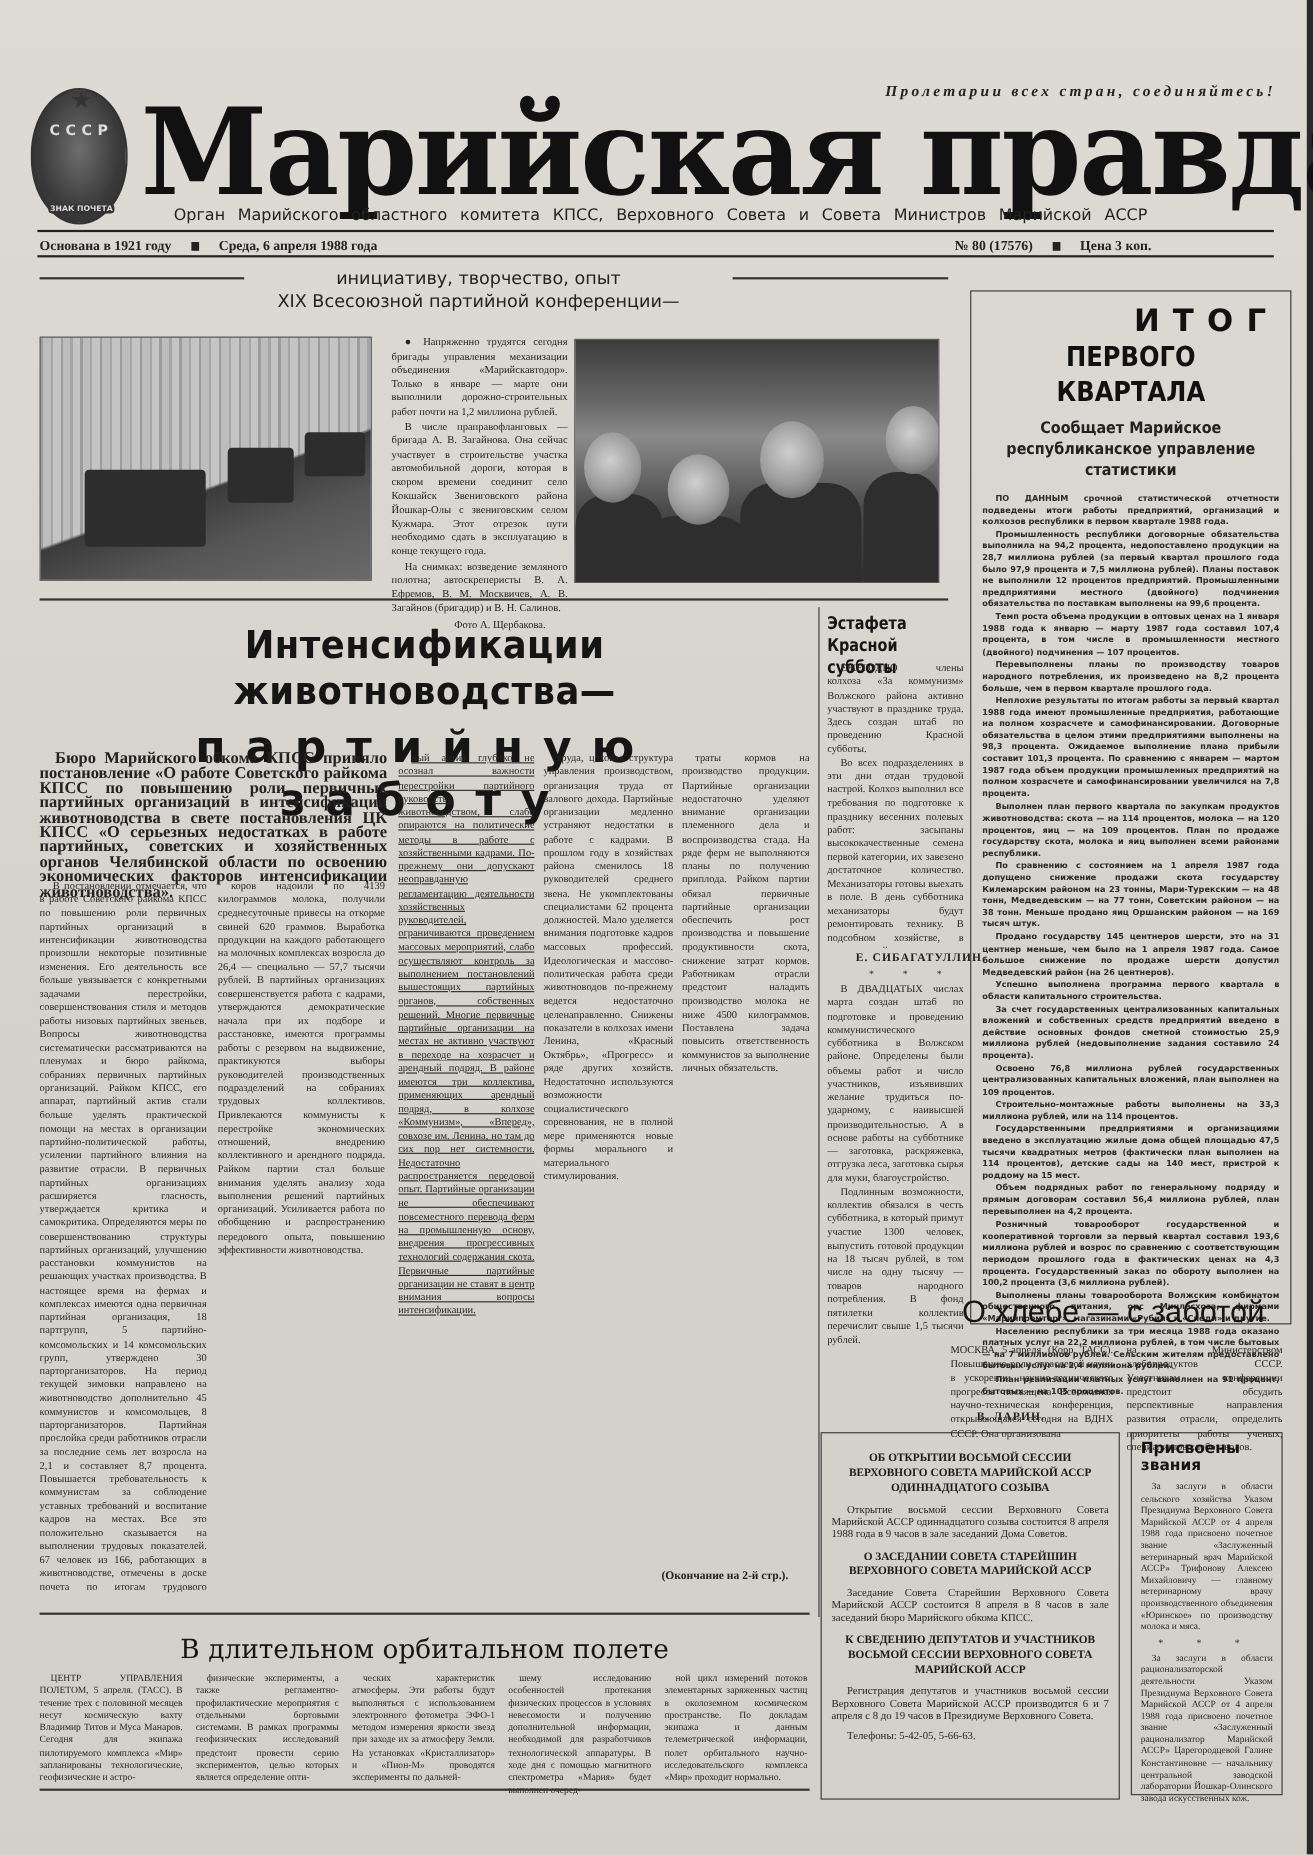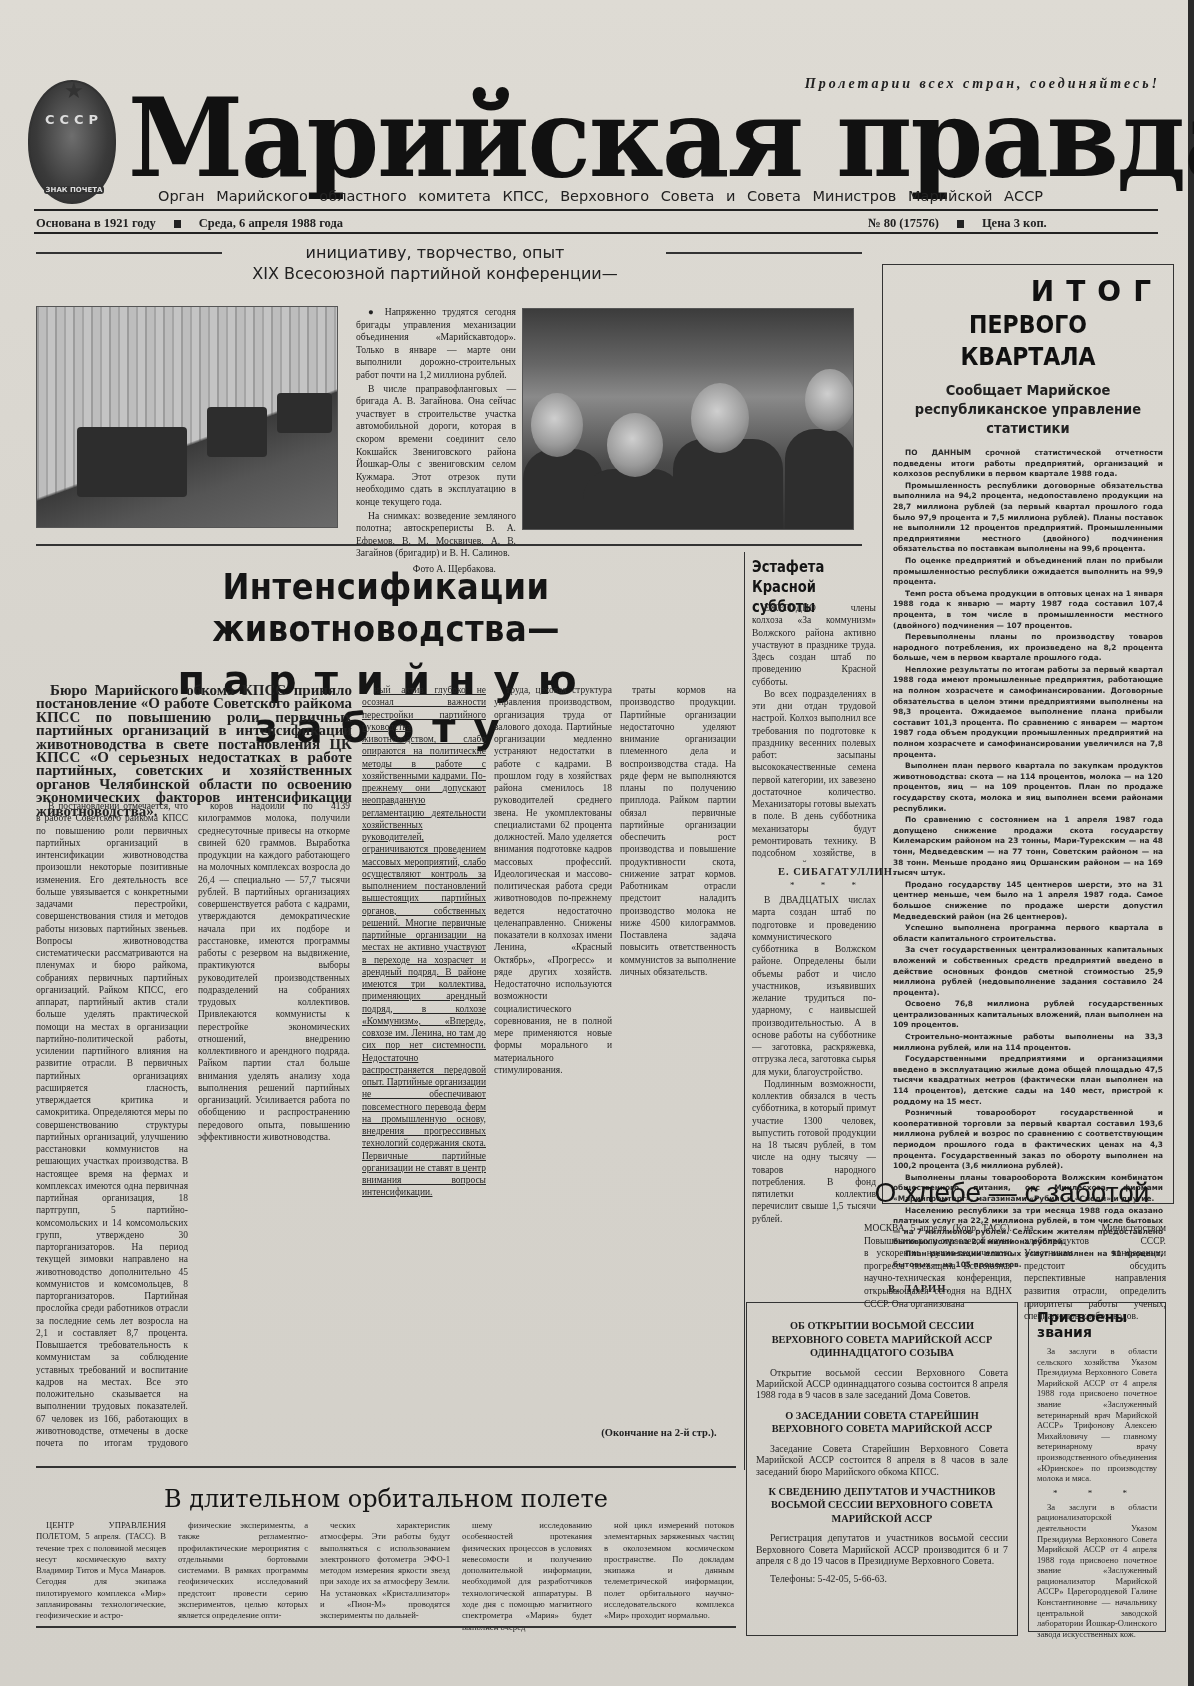--- a/index.html
+++ b/index.html
@@ -165,32 +165,32 @@
   </div>
   <div class="hrule" style="left:36px; top:544px; width:826px;"></div>
 
   <div class="itog-box">
     <div class="itog-h1">ИТОГ</div>
     <div class="itog-h2">ПЕРВОГО КВАРТАЛА</div>
     <div class="itog-h3">Сообщает Марийское республиканское управление статистики</div>
     <div class="itog-body">
       <p>ПО ДАННЫМ срочной статистической отчетности подведены итоги работы предприятий, организаций и колхозов республики в первом квартале 1988 года.</p>
       <p>Промышленность республики договорные обязательства выполнила на 94,2 процента, недопоставлено продукции на 28,7 миллиона рублей (за первый квартал прошлого года было 97,9 процента и 7,5 миллиона рублей). Планы поставок не выполнили 12 процентов предприятий. Промышленными предприятиями местного (двойного) подчинения обязательства по поставкам выполнены на 99,6 процента.</p>
-      <p>По оценке предприятий и объединений план по прибыли промышленностью республики ожидается выполнить на 99,9 процента.</p>
       <p>Темп роста объема продукции в оптовых ценах на 1 января 1988 года к январю — марту 1987 года составил 107,4 процента, в том числе в промышленности местного (двойного) подчинения — 107 процентов.</p>
       <p>Перевыполнены планы по производству товаров народного потребления, их произведено на 8,2 процента больше, чем в первом квартале прошлого года.</p>
       <p>Неплохие результаты по итогам работы за первый квартал 1988 года имеют промышленные предприятия, работающие на полном хозрасчете и самофинансировании. Договорные обязательства в целом этими предприятиями выполнены на 98,3 процента. Ожидаемое выполнение плана прибыли составит 101,3 процента. По сравнению с январем — мартом 1987 года объем продукции промышленных предприятий на полном хозрасчете и самофинансировании увеличился на 7,8 процента.</p>
       <p>Выполнен план первого квартала по закупкам продуктов животноводства: скота — на 114 процентов, молока — на 120 процентов, яиц — на 109 процентов. План по продаже государству скота, молока и яиц выполнен всеми районами республики.</p>
       <p>По сравнению с состоянием на 1 апреля 1987 года допущено снижение продажи скота государству Килемарским районом на 23 тонны, Мари-Турекским — на 48 тонн, Медведевским — на 77 тонн, Советским районом — на 38 тонн. Меньше продано яиц Оршанским районом — на 169 тысяч штук.</p>
       <p>Продано государству 145 центнеров шерсти, это на 31 центнер меньше, чем было на 1 апреля 1987 года. Самое большое снижение по продаже шерсти допустил Медведевский район (на 26 центнеров).</p>
       <p>Успешно выполнена программа первого квартала в области капитального строительства.</p>
       <p>За счет государственных централизованных капитальных вложений и собственных средств предприятий введено в действие основных фондов сметной стоимостью 25,9 миллиона рублей (недовыполнение задания составило 24 процента).</p>
       <p>Освоено 76,8 миллиона рублей государственных централизованных капитальных вложений, план выполнен на 109 процентов.</p>
       <p>Строительно-монтажные работы выполнены на 33,3 миллиона рублей, или на 114 процентов.</p>
       <p>Государственными предприятиями и организациями введено в эксплуатацию жилые дома общей площадью 47,5 тысячи квадратных метров (фактически план выполнен на 114 процентов), детские сады на 140 мест, пристрой к роддому на 15 мест.</p>
+      <p>Объем подрядных работ по генеральному подряду и прямым договорам составил 56,4 миллиона рублей, план перевыполнен на 4,2 процента.</p>
       <p>Розничный товарооборот государственной и кооперативной торговли за первый квартал составил 193,6 миллиона рублей и возрос по сравнению с соответствующим периодом прошлого года в фактических ценах на 4,3 процента. Государственный заказ по обороту выполнен на 100,2 процента (3,6 миллиона рублей).</p>
       <p>Выполнены планы товарооборота Волжским комбинатом общественного питания, орс Минлесхоза, фирмами «Марийпромторг», магазинами «Рубин» и «Сиеди» и другие.</p>
       <p>Населению республики за три месяца 1988 года оказано платных услуг на 22,2 миллиона рублей, в том числе бытовых — на 7 миллионов рублей. Сельским жителям предоставлено бытовых услуг на 2,4 миллиона рублей.</p>
       <p>План реализации платных услуг выполнен на 91 процент, бытовых — на 105 процентов.</p>
     </div>
   </div>
 
   <div class="headline">
     <span class="l1">Интенсификации животноводства—</span>
     <span class="l2">партийную заботу</span>

